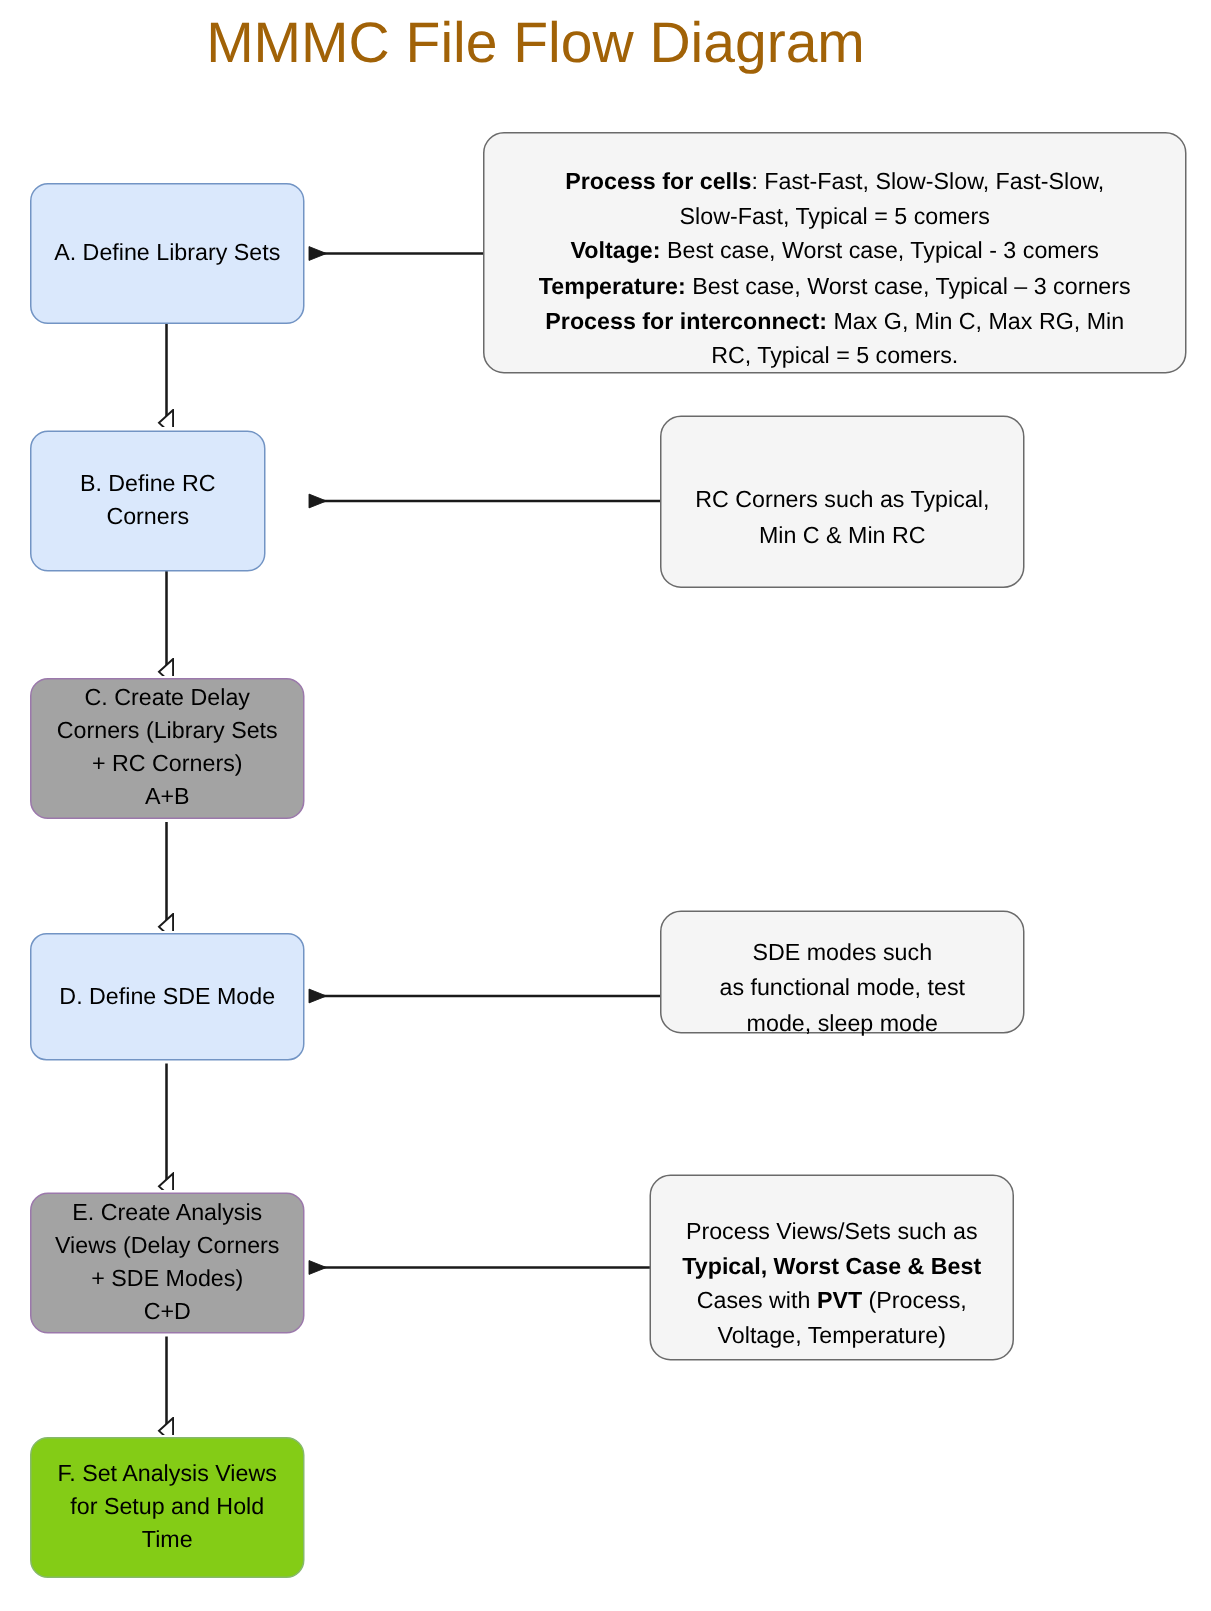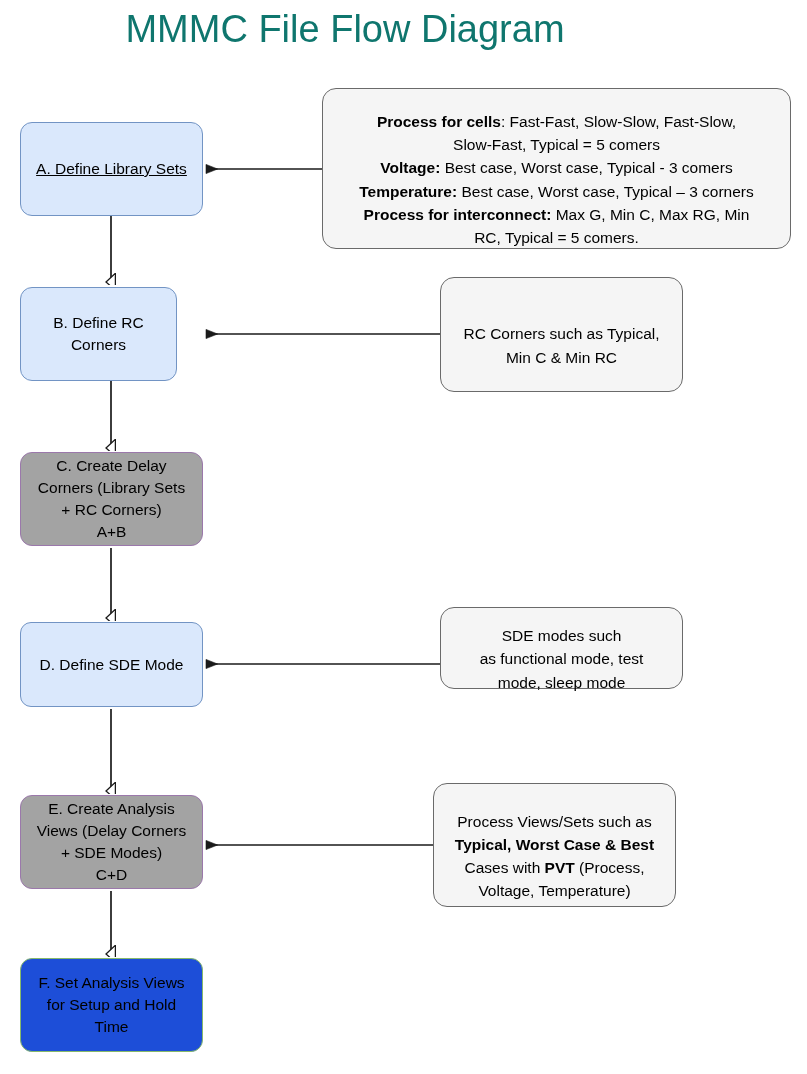--- a/index.html
+++ b/index.html
@@ -23,27 +23,27 @@
   }
   #edge-layer {
     position: absolute;
     left: 0; top: 0;
     width: 807px;
     height: 1074px;
     pointer-events: none;
   }
   .page-title {
     position: absolute;
-    left: 4px;
+    left: 16px;
     top: 8px;
     width: 682px;
     text-align: center;
     font-size: 38px;
     font-weight: normal;
-    color: #0f766e;
+    color: #a16207;
     letter-spacing: 0px;
   }
   .node {
     position: absolute;
     box-sizing: border-box;
     display: flex;
     align-items: center;
     justify-content: center;
     text-align: center;
     border-radius: 12px;
@@ -56,21 +56,21 @@
   }
   .node-blue {
     background: #dae8fc;
     border-color: #7294c4;
   }
   .node-purple {
     background: #a3a3a3;
     border-color: #9b78ab;
   }
   .node-green {
-    background: #1d4ed8;
+    background: #84cc16;
     border-color: #86b96b;
   }
   .note {
     position: absolute;
     box-sizing: border-box;
     display: flex;
     align-items: center;
     justify-content: center;
     text-align: center;
     background: #f5f5f5;
@@ -117,21 +117,21 @@
       <line x1="326" y1="169" x2="207" y2="169" marker-end="url(#solidArrow)"></line>
 
       <line x1="442" y1="334" x2="207" y2="334" marker-end="url(#solidArrow)"></line>
 
       <line x1="442" y1="664" x2="207" y2="664" marker-end="url(#solidArrow)"></line>
 
       <line x1="435" y1="845" x2="207" y2="845" marker-end="url(#solidArrow)"></line>
     </g>
   </svg>
 
-  <div class="node node-blue" style="left:20px; top:122px; width:183px; height:94px;text-decoration:underline;">
+  <div class="node node-blue" style="left:20px; top:122px; width:183px; height:94px;">
     <div class="node-inner">
       <span>A. Define Library Sets</span>
     </div>
   </div>
 
   <div class="node node-blue" style="left:20px; top:287px; width:157px; height:94px;">
     <div class="node-inner">
       <span>B. Define RC Corners</span>
     </div>
   </div>

